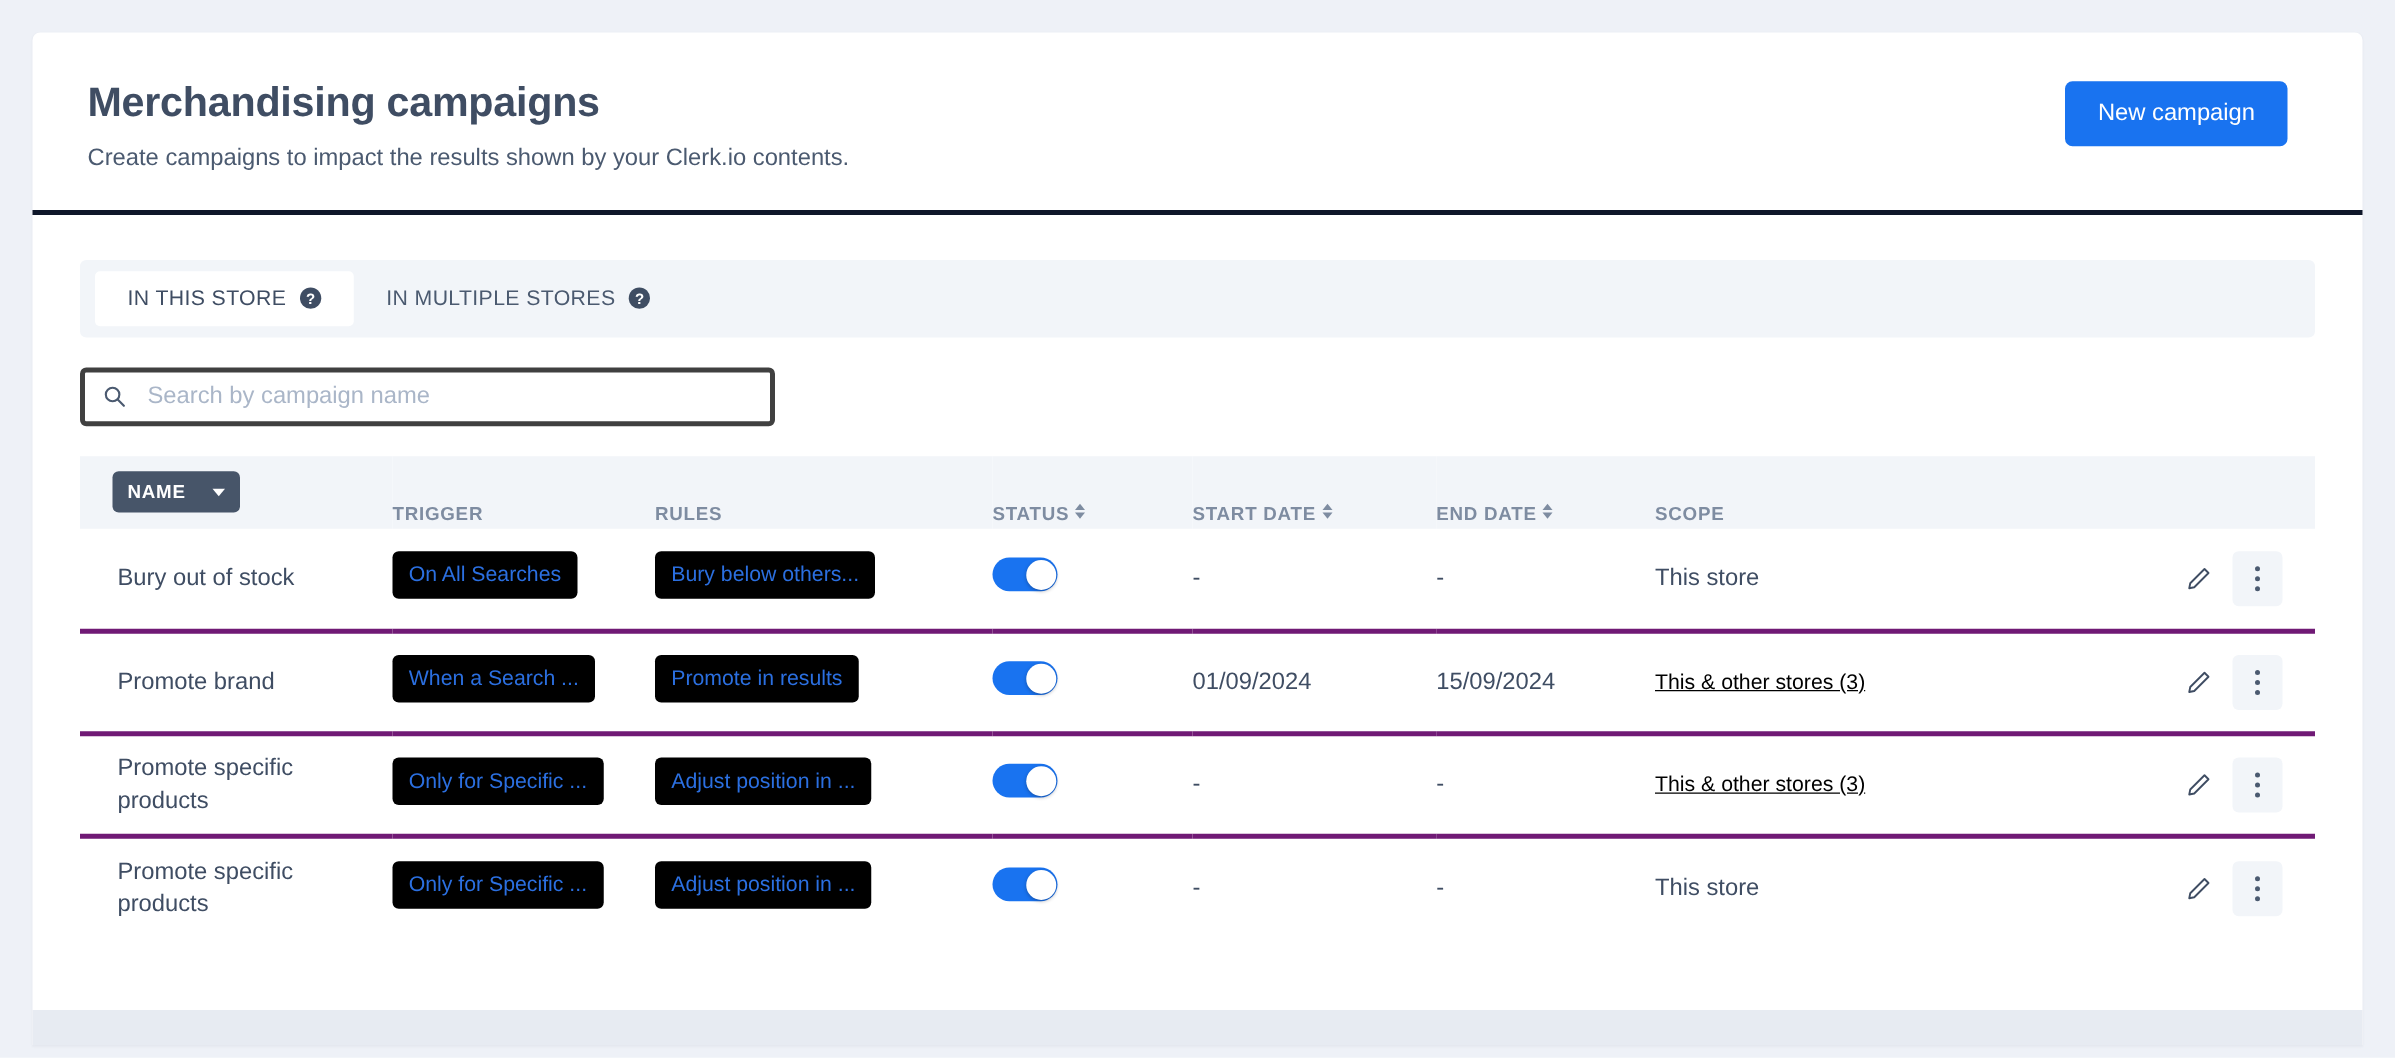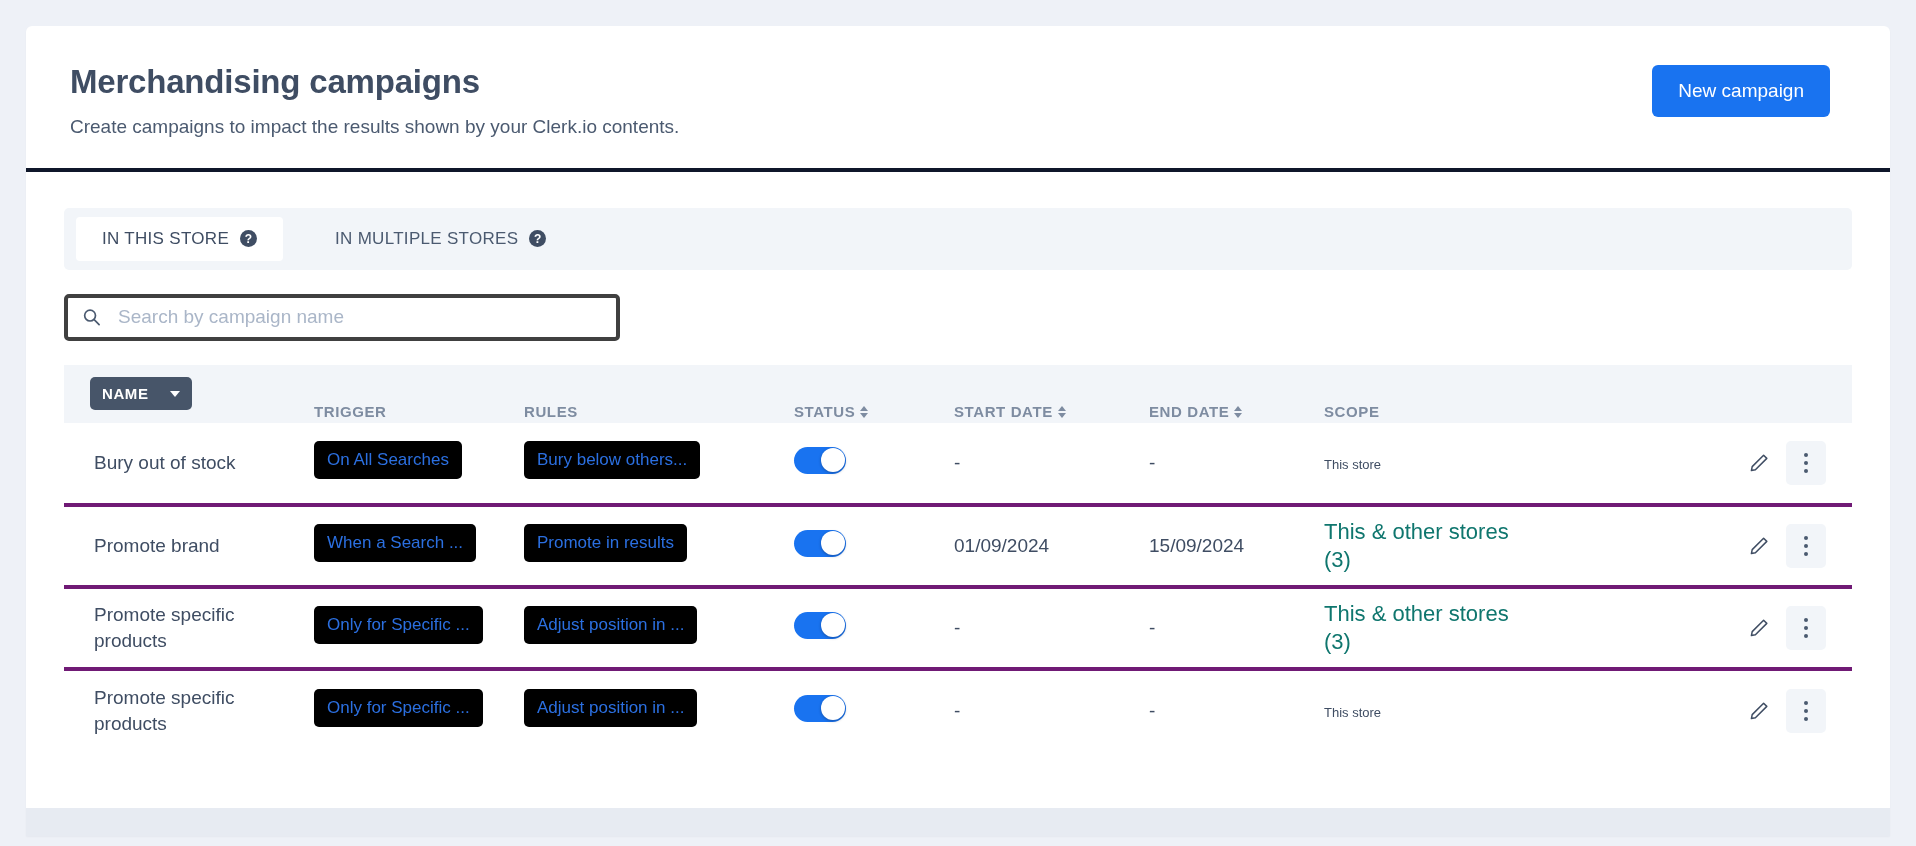--- a/index.html
+++ b/index.html
@@ -59,21 +59,20 @@
 
   
   .tabs-wrap { padding: 36px 38px 0 38px; }
   .tabs {
     background: #f2f5f9;
     border-radius: 5px;
     display: flex;
     align-items: center;
     padding: 10px 12px;
     height: 62px;
-    gap: 26px;
   }
   .tab {
     display: flex;
     align-items: center;
     gap: 11px;
     height: 44px;
     padding: 0 26px;
     border-radius: 4px;
     font-size: 17px;
     letter-spacing: .3px;
@@ -130,21 +129,21 @@
   thead tr { background: #f2f5f9; height: 58px; }
   th {
     text-align: left;
     font-size: 15px;
     font-weight: bold;
     letter-spacing: .6px;
     color: #7e8ca1;
     padding: 0 0 0 0;
     vertical-align: middle;
   }
-  th .th-inner { display: inline-flex; align-items: center; gap: 5px; margin-top: 36px; }
+  th .th-inner { display: inline-flex; gap: 5px; margin-top: 36px; }
   th.col-name { width: 250px; padding-left: 26px; }
   th.col-trigger { width: 210px; }
   th.col-rules { width: 270px; }
   th.col-status { width: 160px; }
   th.col-start { width: 195px; }
   th.col-end { width: 175px; }
   th.col-scope { width: 200px; }
   th.col-actions { width: auto; }
 
   .name-badge {
@@ -217,27 +216,28 @@
   .toggle .knob {
     position: absolute;
     top: 1.5px; right: 1.5px;
     width: 24px; height: 24px;
     border-radius: 50%;
     background: #ffffff;
     box-shadow: 0 1px 3px rgba(16,24,40,.35);
   }
 
   .scope-link {
-    color: #0f766e;
-    font-size: 22px;
+    color: #000000;
+    text-decoration: underline;
+    font-size: 17px;
     line-height: 1.25;
     cursor: pointer;
     display: inline-block;
   }
-  .scope-plain { color: #3f4d63; font-size: 13px; }
+  .scope-plain { color: #3f4d63; font-size: 19px; }
 
   .actions {
     display: flex;
     align-items: center;
     justify-content: flex-end;
     gap: 16px;
     padding-right: 26px;
   }
   .icon-btn {
     width: 22px; height: 22px;

